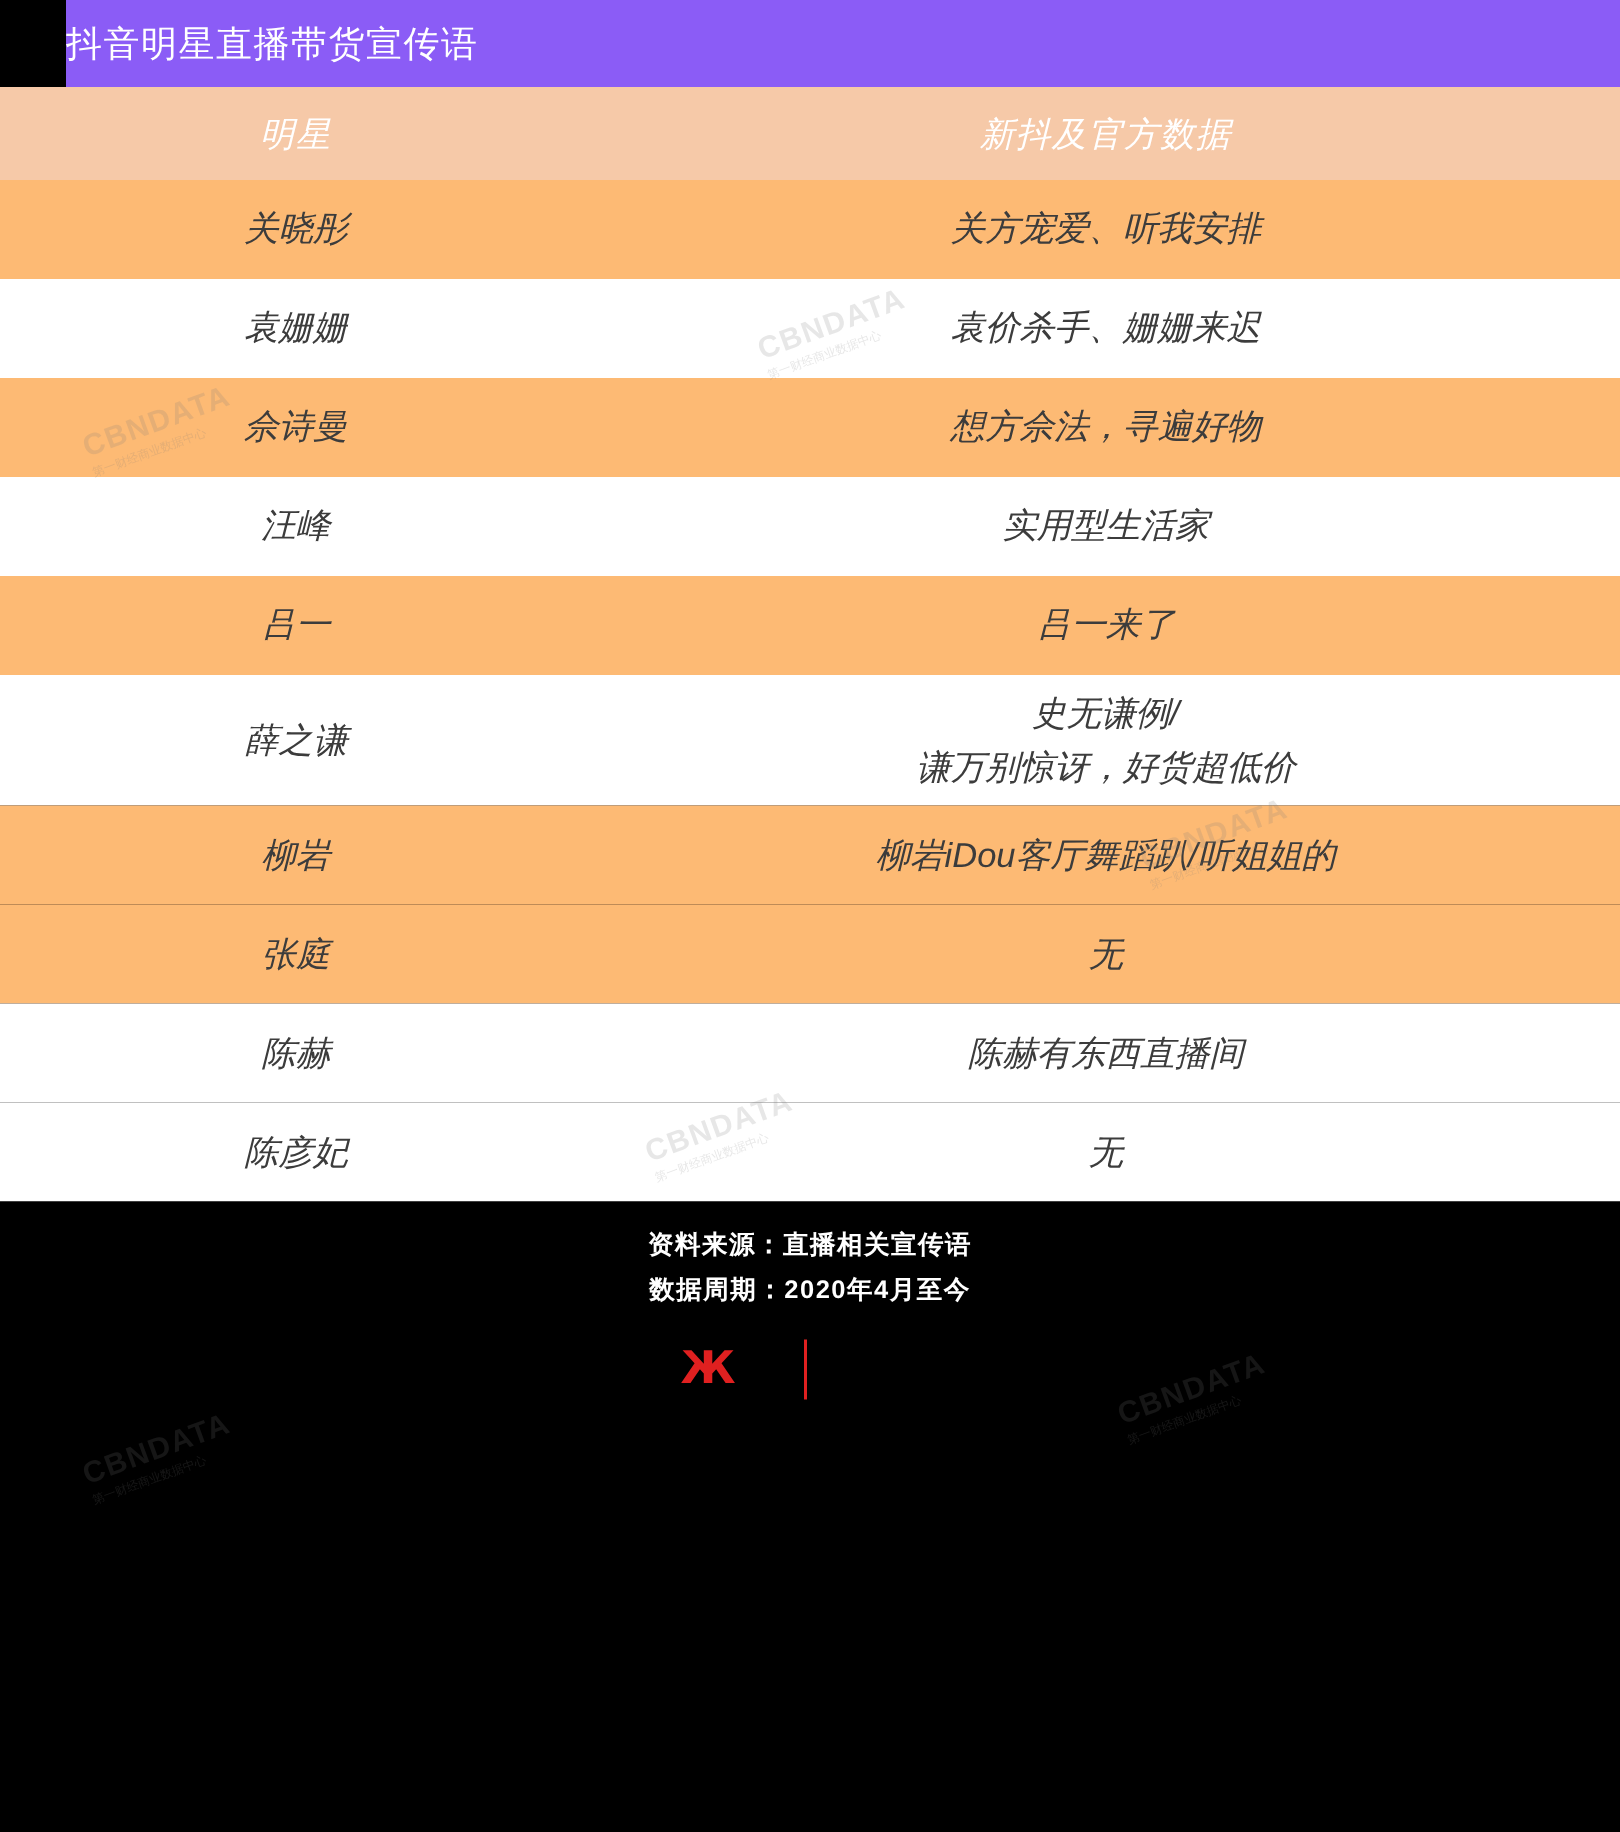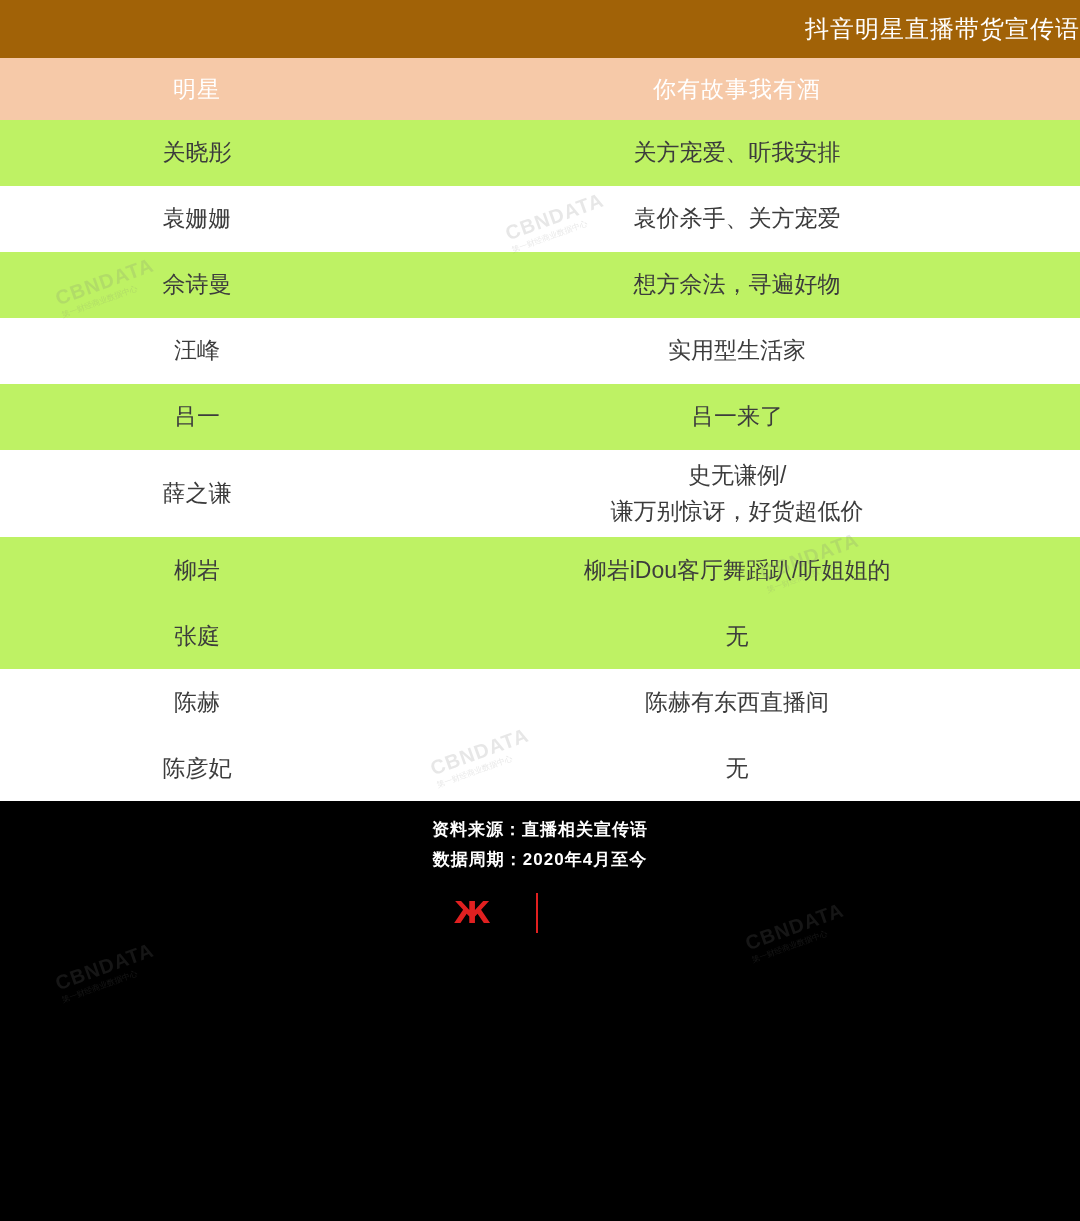--- a/index.html
+++ b/index.html
@@ -14,49 +14,51 @@
     overflow: hidden;
   }
   .page {
     width: 1080px;
     height: 1221px;
     position: relative;
     background: #000000;
   }
   .title-bar {
     height: 58px;
-    background: #a16207;
+    background: #8b5cf6;
     color: #ffffff;
     display: flex;
     align-items: center;
-    justify-content: flex-end;
+    justify-content: flex-start;
     font-size: 24px;
     letter-spacing: 1px;
+    margin-left: 44px;
   }
   .table {
     width: 100%;
     border-collapse: collapse;
     table-layout: fixed;
+    font-style: italic;
   }
   .table th, .table td {
     text-align: center;
     vertical-align: middle;
     font-weight: normal;
     padding: 0;
   }
   .head-row th {
     background: #F6C9A8;
     color: #ffffff;
     font-size: 23px;
     height: 62px;
     letter-spacing: 1px;
   }
   .col-star { width: 36.5%; }
   .col-slogan { width: 63.5%; }
-  .row-odd td { background: #bef264; }
+  .row-odd td { background: #fdba74; }
   .row-even td { background: #FFFFFF; }
   .table td {
     color: #3C3C3C;
     font-size: 23px;
     height: 66px;
     line-height: 1.45;
   }
   td.slogan-multi {
     line-height: 1.55;
     padding: 8px 0;
@@ -131,31 +133,31 @@
 <div class="page">
 
   <div class="title-bar">
     <span>抖音明星直播带货宣传语</span>
   </div>
 
   <table class="table">
     <thead>
       <tr class="head-row">
         <th class="col-star">明星</th>
-        <th class="col-slogan">你有故事我有酒</th>
+        <th class="col-slogan">新抖及官方数据</th>
       </tr>
     </thead>
     <tbody>
       <tr class="row-odd">
         <td>关晓彤</td>
         <td>关方宠爱、听我安排</td>
       </tr>
       <tr class="row-even">
         <td>袁姗姗</td>
-        <td>袁价杀手、关方宠爱</td>
+        <td>袁价杀手、姗姗来迟</td>
       </tr>
       <tr class="row-odd">
         <td>佘诗曼</td>
         <td>想方佘法，寻遍好物</td>
       </tr>
       <tr class="row-even">
         <td>汪峰</td>
         <td>实用型生活家</td>
       </tr>
       <tr class="row-odd">

